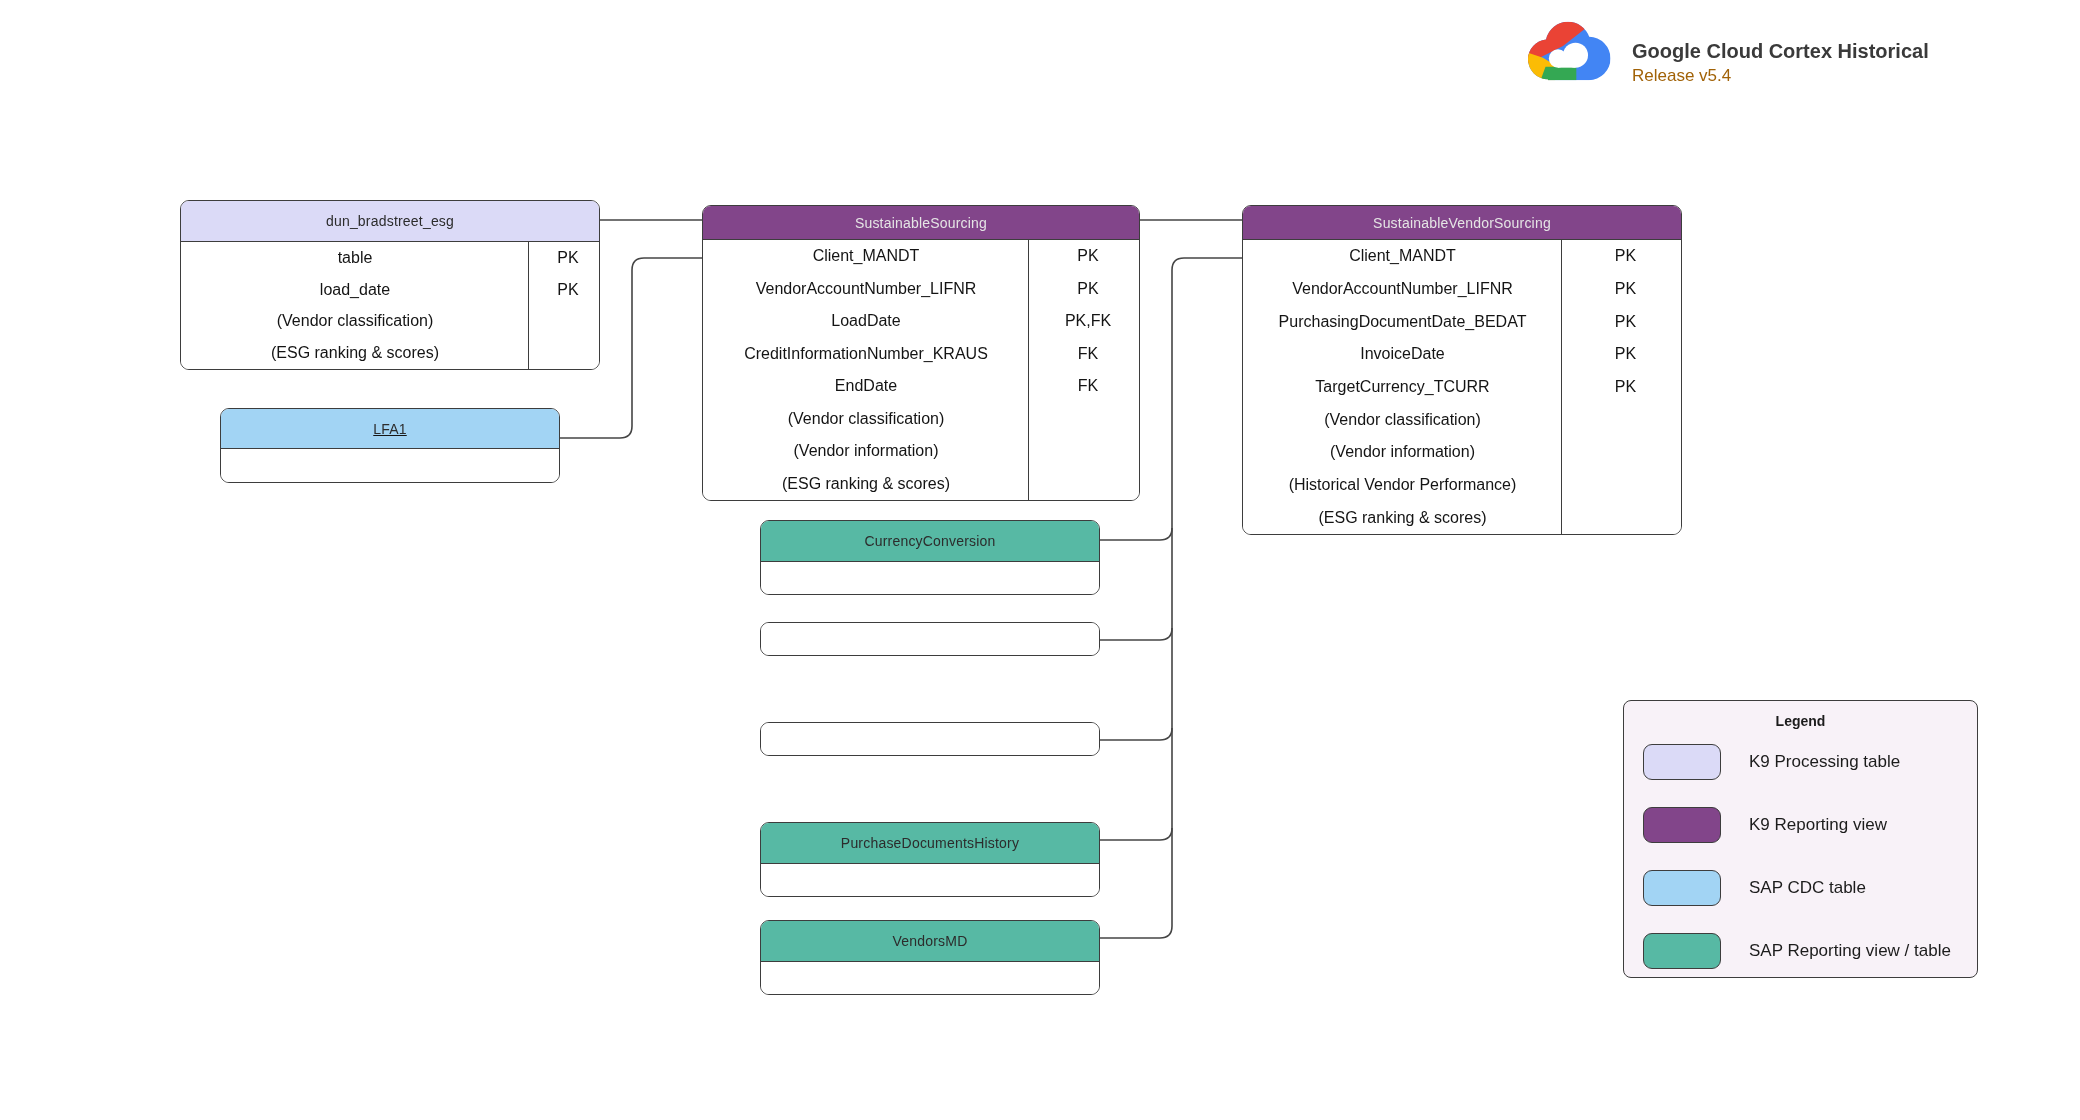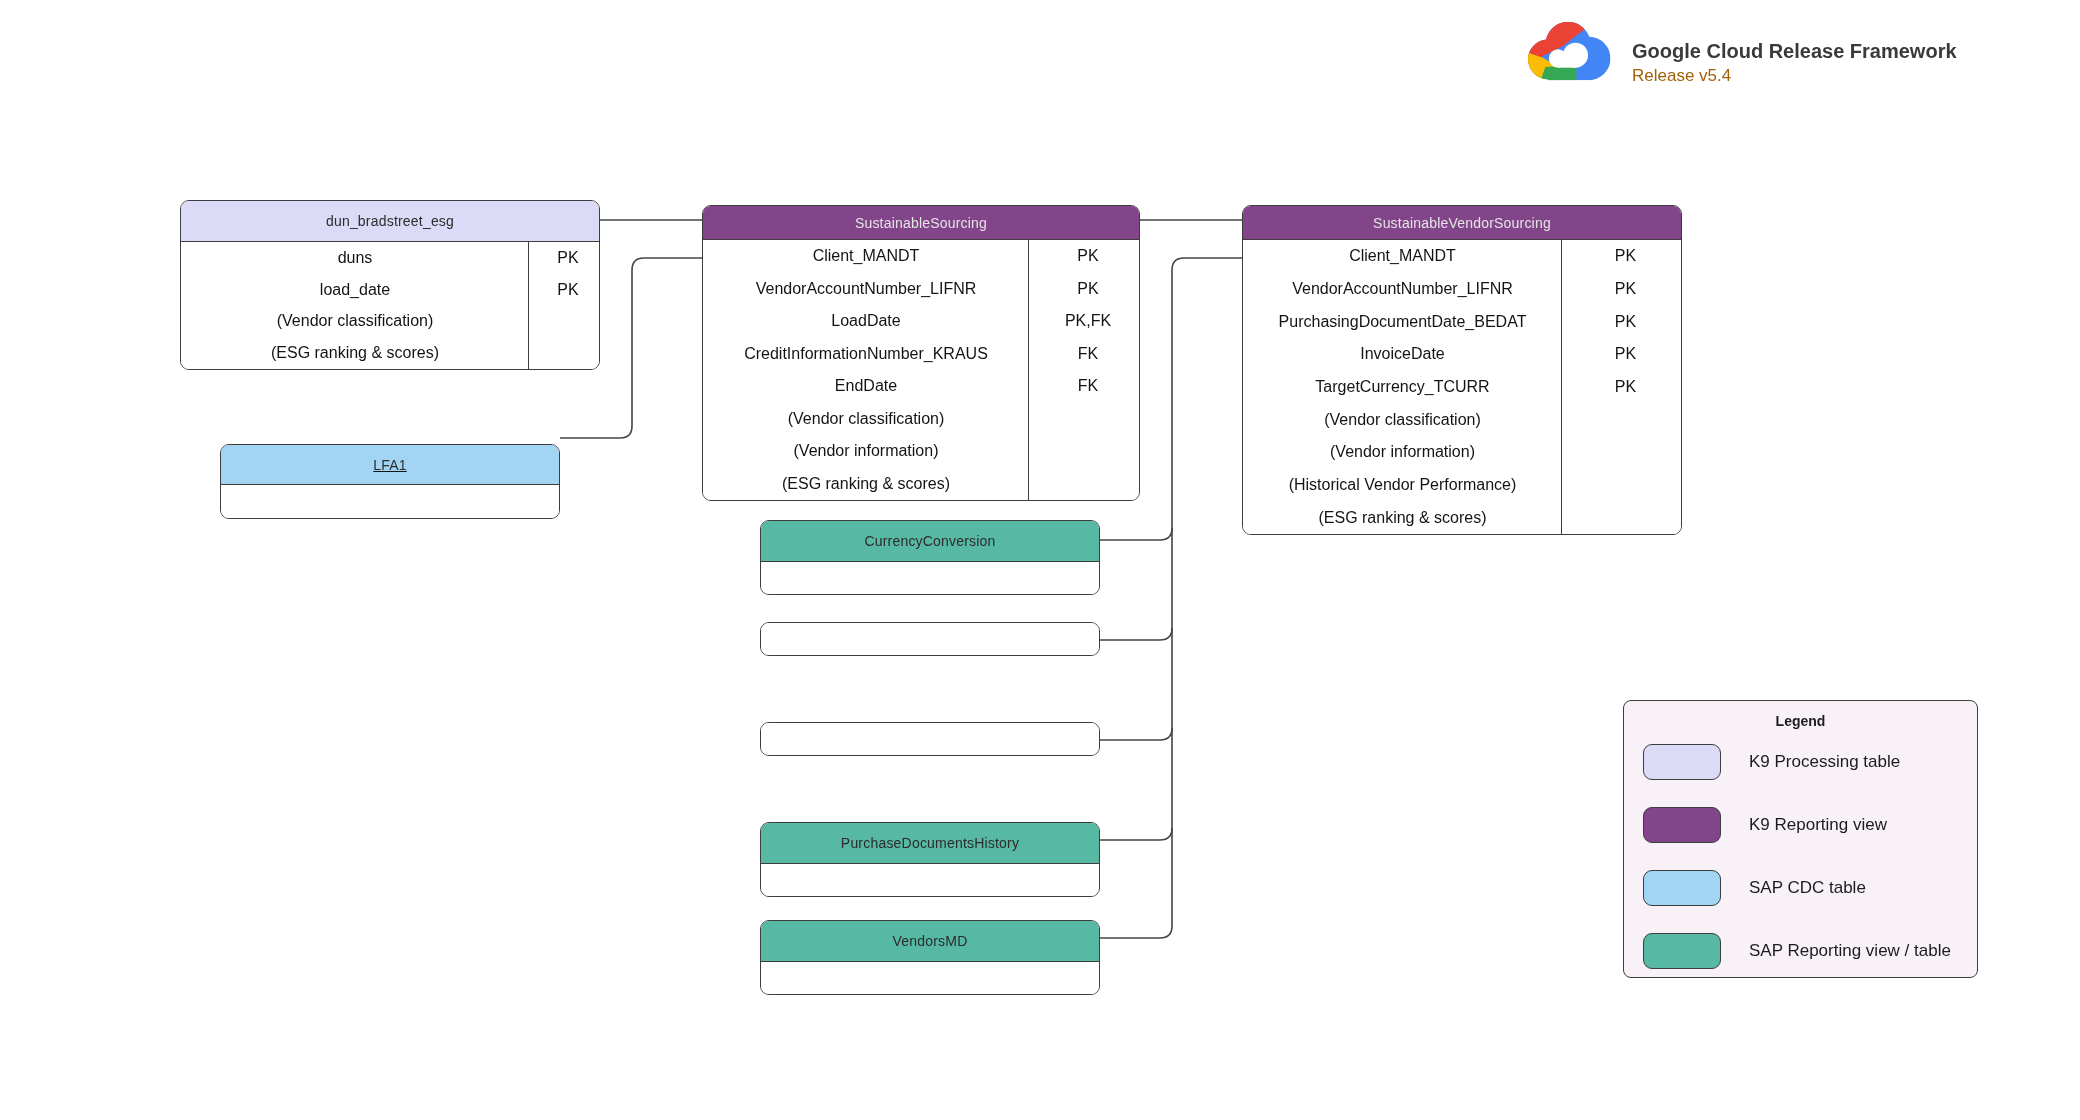--- a/index.html
+++ b/index.html
@@ -62,30 +62,30 @@
       <rect x="0" y="0" width="120" height="96" fill="#4285F4"></rect>
       <polygon points="0,0 72,0 82,20 54,42 14,62 0,62" fill="#EA4335"></polygon>
       <polygon points="0,46 30,56 46,66 44,90 0,90" fill="#FBBC05"></polygon>
       <polygon points="26,86 33,67 70,67 70,86" fill="#34A853"></polygon>
       <circle cx="48" cy="57" r="11" fill="#ffffff"></circle>
       <circle cx="69" cy="53" r="15" fill="#ffffff"></circle>
       <rect x="48" y="57" width="21" height="11" fill="#ffffff"></rect>
     </g>
   </svg>
   <div class="brand-text">
-    <div class="brand-title">Google Cloud Release Framework</div>
+    <div class="brand-title">Google Cloud Cortex Historical</div>
     <div class="brand-sub">Release v5.4</div>
   </div>
 </div>
 
 <div class="tbl" style="left:180px;top:200px;width:420px;--keyw:70px;--hdrh:40px;">
   <div class="thead dark-text" style="background-color: rgb(219, 218, 247);">dun_bradstreet_esg</div>
   <div class="tbody has-keys" style="height:127px;">
     <div class="trow">
-      <span class="fname">duns</span>
+      <span class="fname">table</span>
       <span class="fkey">PK</span>
     </div>
     <div class="trow">
       <span class="fname">load_date</span>
       <span class="fkey">PK</span>
     </div>
     <div class="trow">
       <span class="fname">(Vendor classification)</span>
       <span class="fkey"></span>
     </div>
@@ -169,21 +169,21 @@
       <span class="fname">(Historical Vendor Performance)</span>
       <span class="fkey"></span>
     </div>
     <div class="trow">
       <span class="fname">(ESG ranking &amp; scores)</span>
       <span class="fkey"></span>
     </div>
   </div>
 </div>
 
-<div class="tbl" style="left:220px;top:444px;width:340px;text-decoration:underline;--hdrh:39px;">
+<div class="tbl" style="left:220px;top:408px;width:340px;text-decoration:underline;--hdrh:39px;">
   <div class="thead dark-text" style="background-color: rgb(162, 212, 244);">LFA1</div>
   <div class="tbody" style="height:33px;"></div>
 </div>
 
 <div class="tbl" style="left:760px;top:520px;width:340px;--hdrh:40px;">
   <div class="thead dark-text" style="background-color: rgb(87, 185, 164);">CurrencyConversion</div>
   <div class="tbody" style="height:32px;"></div>
 </div>
 
 <div class="tbl" style="left:760px;top:622px;width:340px;--hdrh:40px;">

